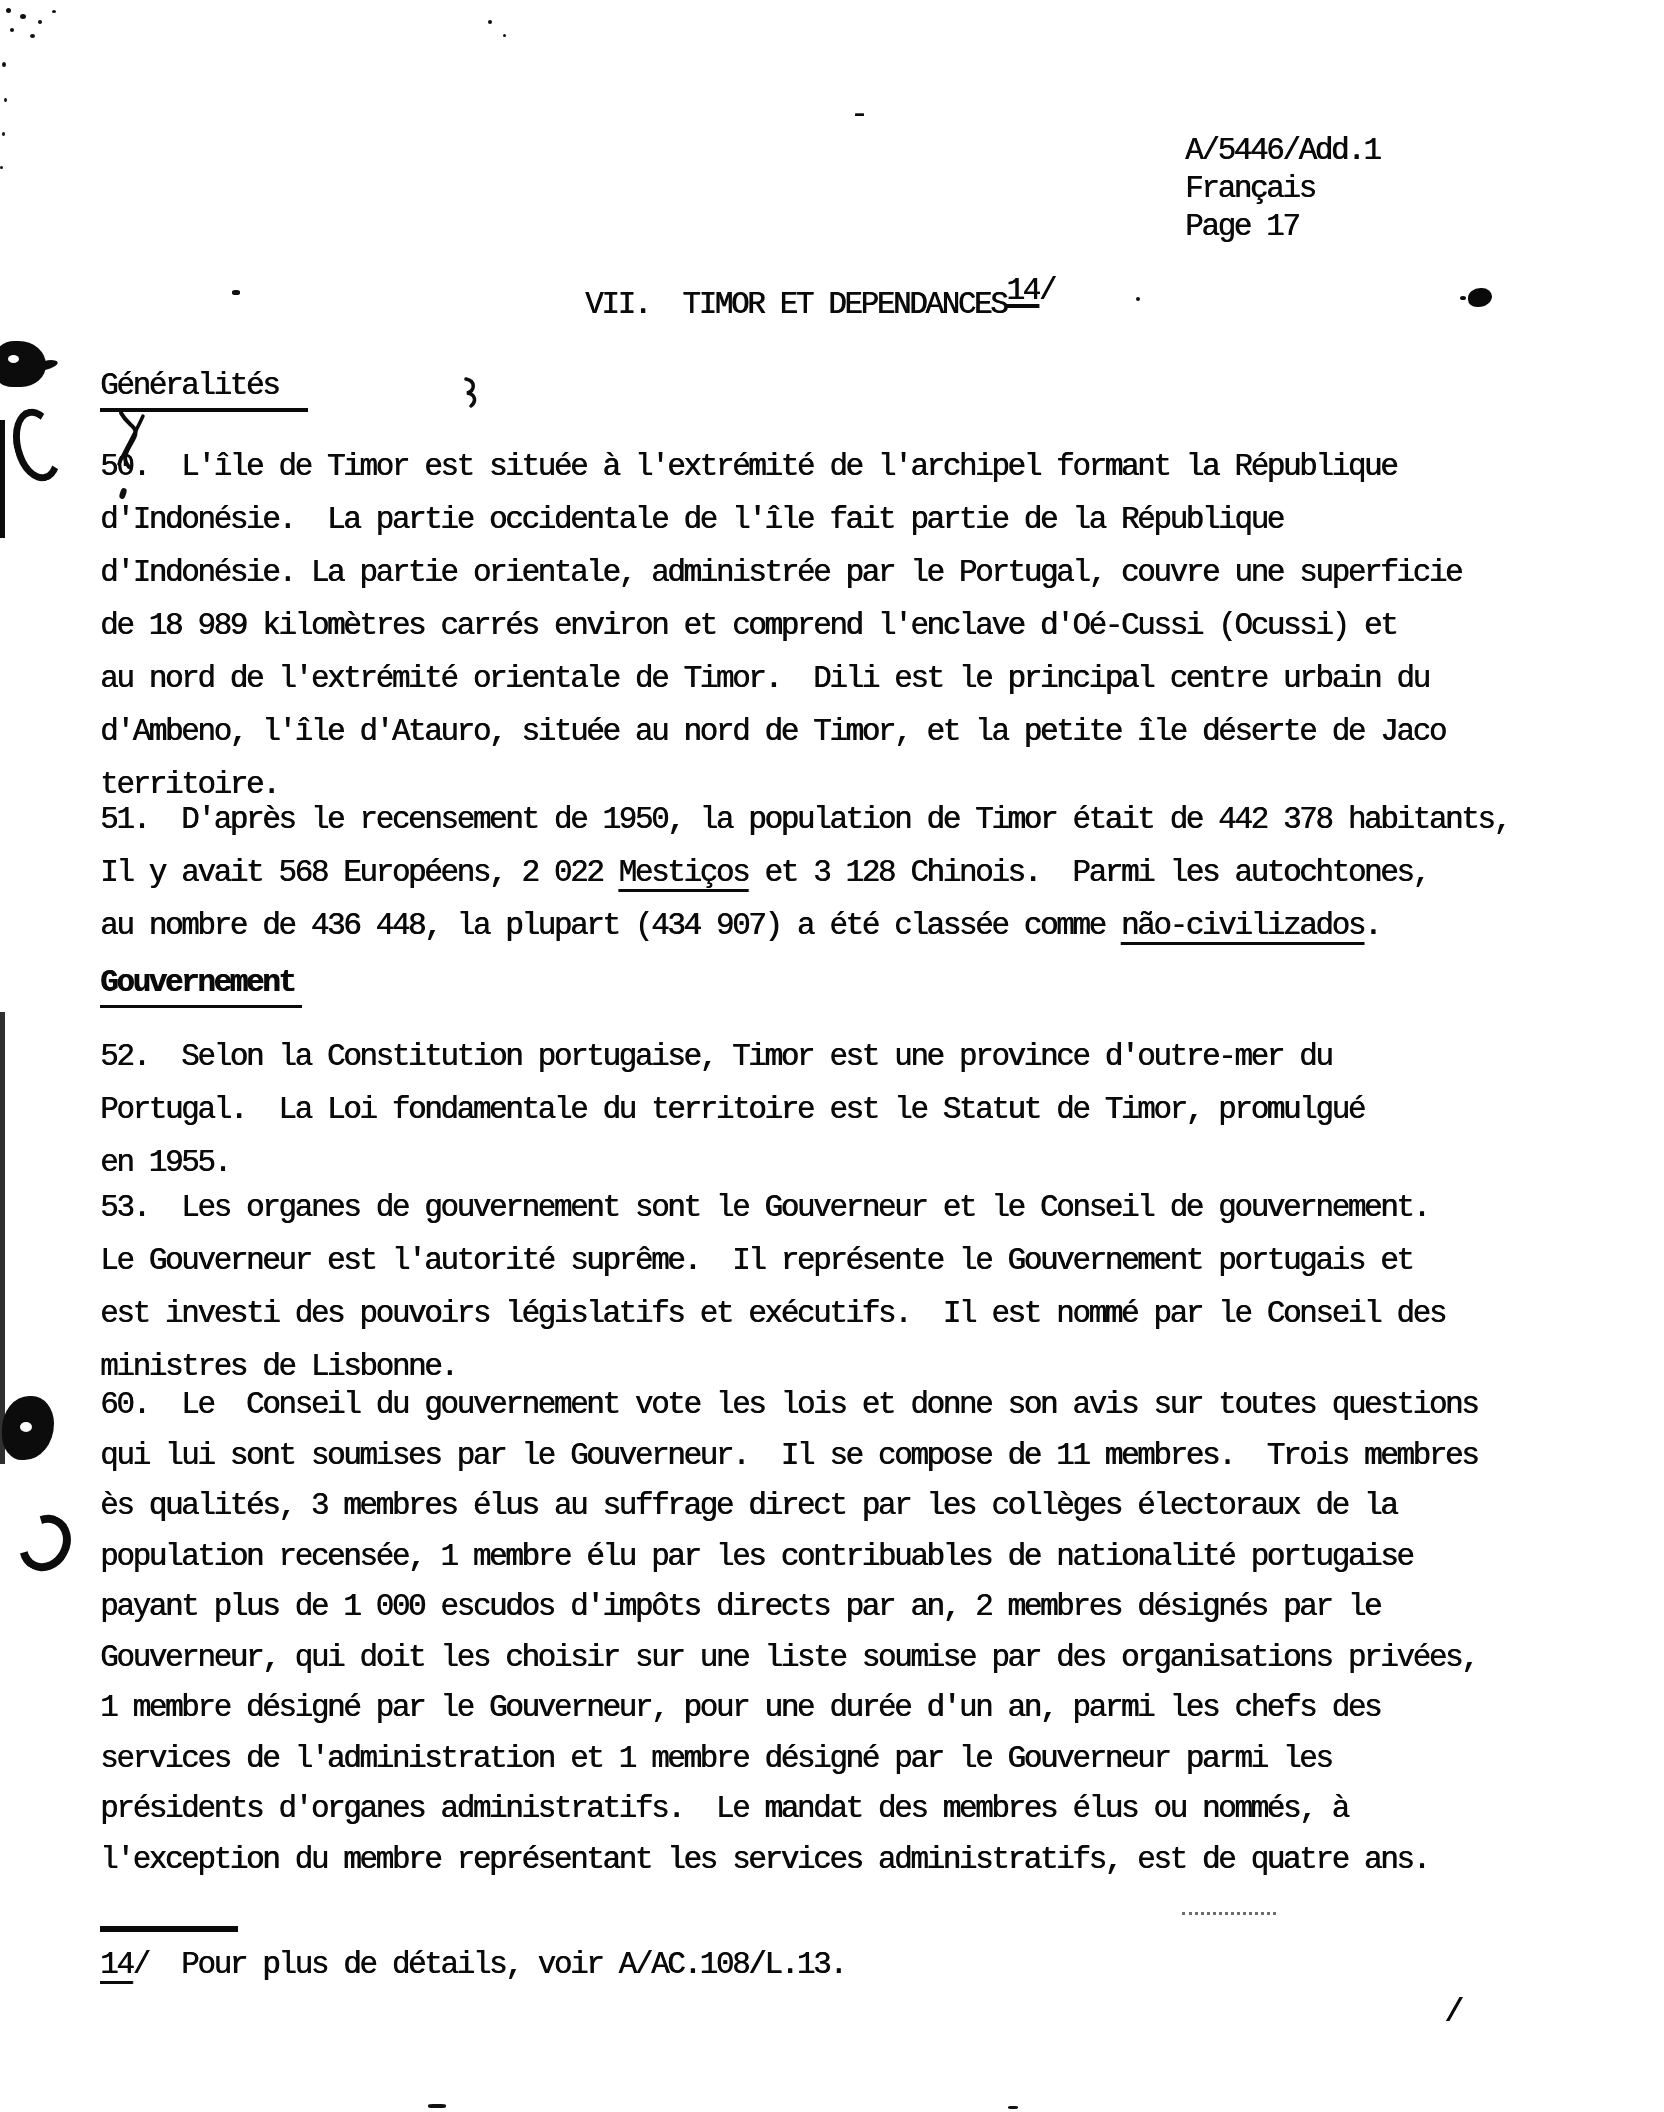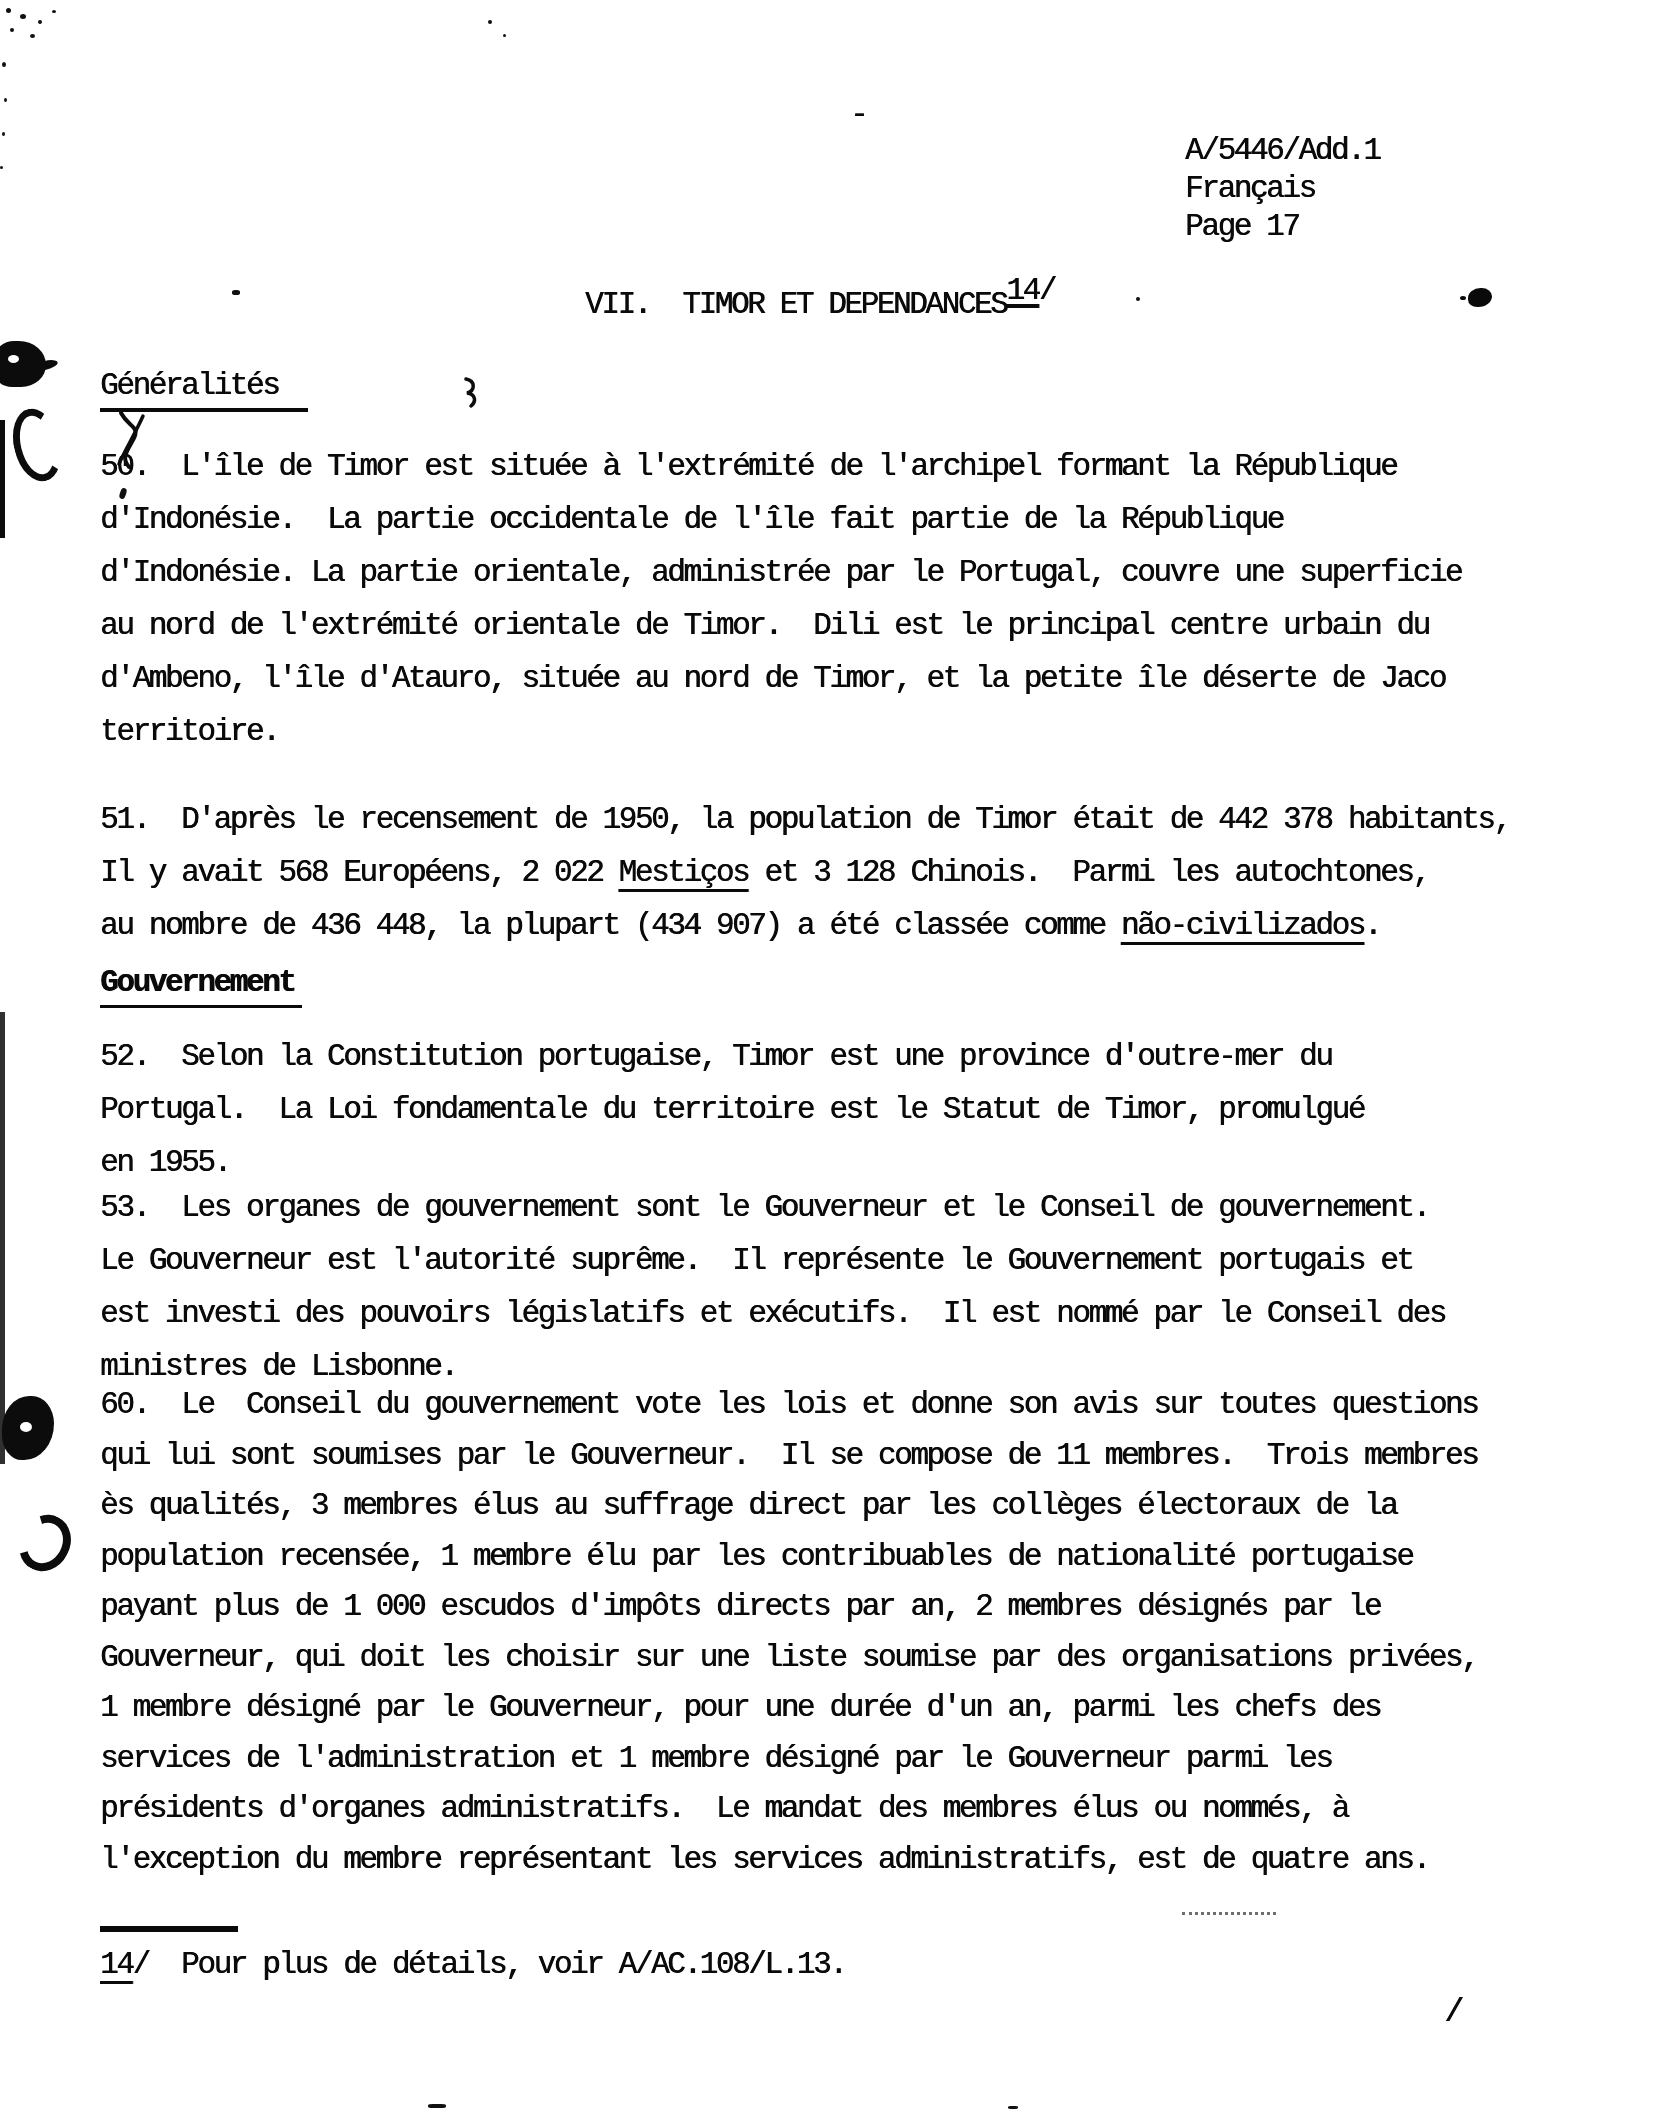--- a/index.html
+++ b/index.html
@@ -91,20 +91,21 @@
 
   <div id="title"><span>VII.  TIMOR ET DEPENDANCES</span><span class="sup"><span class="u">14</span><span>/</span></span></div>
 
   <div class="heading" id="h-gen">Généralités</div>
   <div class="heading" id="h-gouv">Gouvernement</div>
 
   <div class="para" id="p50">
     <div class="line">50.  L'île de Timor est située à l'extrémité de l'archipel formant la République</div>
     <div class="line">d'Indonésie.  La partie occidentale de l'île fait partie de la République</div>
     <div class="line">d'Indonésie. La partie orientale, administrée par le Portugal, couvre une superficie</div>
+    <div class="line">de 18 989 kilomètres carrés environ et comprend l'enclave d'Oé-Cussi (Ocussi) et</div>
     <div class="line">au nord de l'extrémité orientale de Timor.  Dili est le principal centre urbain du</div>
     <div class="line">d'Ambeno, l'île d'Atauro, située au nord de Timor, et la petite île déserte de Jaco</div>
     <div class="line">territoire.</div>
   </div>
 
   <div class="para" id="p51">
     <div class="line">51.  D'après le recensement de 1950, la population de Timor était de 442 378 habitants,</div>
     <div class="line"><span>Il y avait 568 Européens, 2 022 </span><span class="u">Mestiços</span><span> et 3 128 Chinois.  Parmi les autochtones,</span></div>
     <div class="line"><span>au nombre de 436 448, la plupart (434 907) a été classée comme </span><span class="u">não-civilizados</span><span>.</span></div>
   </div>

